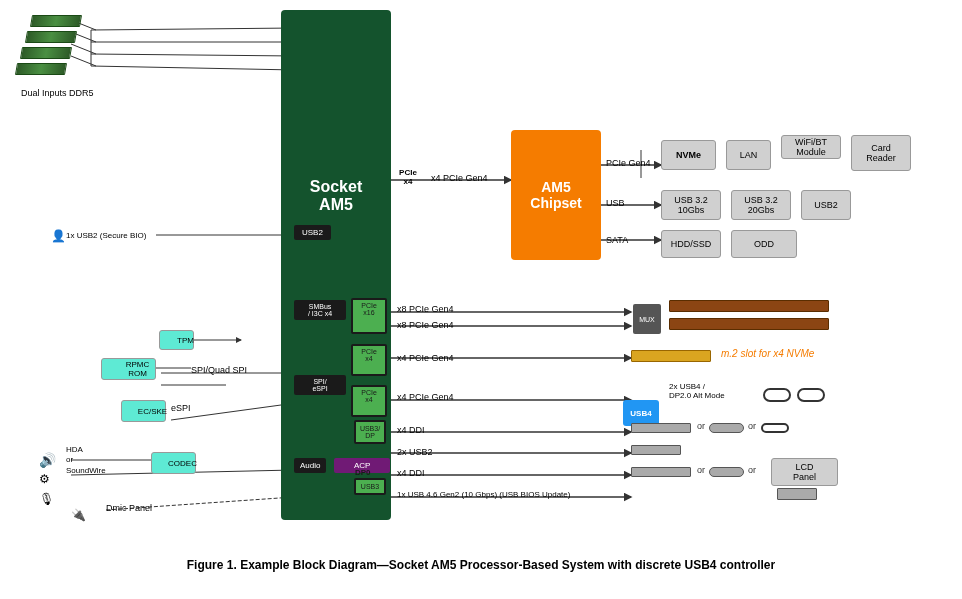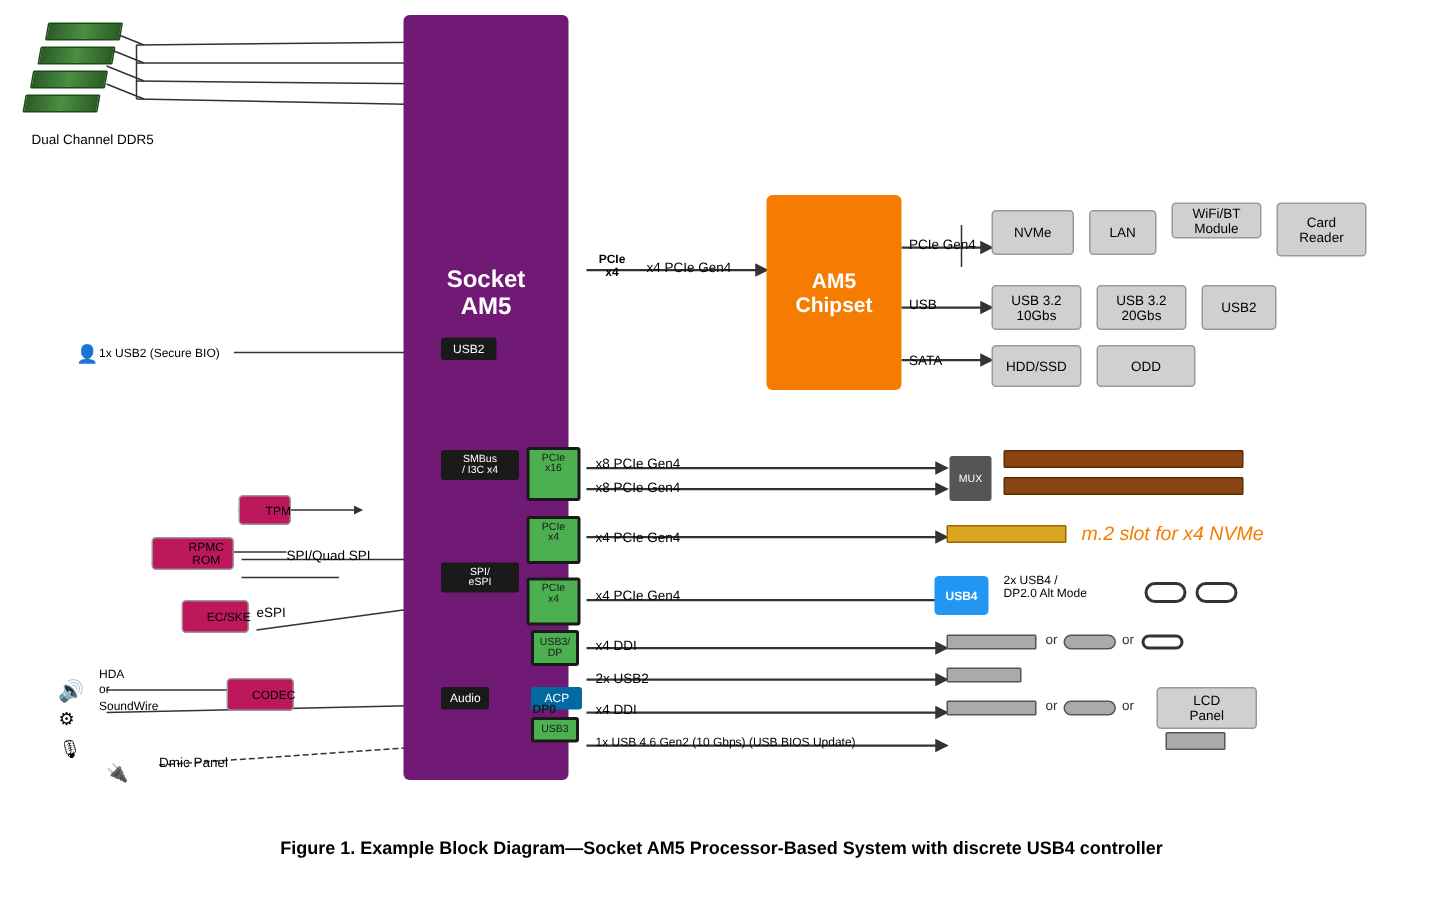--- a/index.html
+++ b/index.html
@@ -20,25 +20,25 @@
     .caption {
       text-align: center;
       font-size: 12px;
       font-weight: bold;
       margin-top: 8px;
     }
 
     
     .socket-block {
       position: absolute;
-      left: 258px;
+      left: 270px;
       top: 0px;
       width: 110px;
       height: 510px;
-      background: #701a75;
+      background: #14532d;
       border-radius: 4px;
       display: flex;
       flex-direction: column;
       align-items: center;
       padding-top: 8px;
     }
     .socket-label {
       color: #fff;
       font-size: 16px;
       font-weight: bold;
@@ -112,26 +112,25 @@
       background: #1a1a1a;
       color: #fff;
       font-size: 8px;
       padding: 3px 6px;
       border-radius: 2px;
     }
     .acp-box {
       position: absolute;
       left: 323px;
       top: 448px;
-      background: #0369a1;
+      background: #701a75;
       color: #fff;
       font-size: 8px;
-      padding: 3px 9px;
-      border-radius: 2px;
-      margin-left: 20px;
+      padding: 3px 20px;
+      border-radius: 2px;
     }
 
     
     .pcie-left-box {
       position: absolute;
       background: #4CAF50;
       border: 2px solid #1a1a1a;
       color: #1a1a1a;
       font-size: 7px;
       padding: 2px 3px;
@@ -215,21 +214,21 @@
       background: linear-gradient(to right, #2d5a27, #4a8f42, #2d5a27);
       border: 1px solid #1a4a15;
       border-radius: 1px;
       margin-bottom: 4px;
       position: relative;
     }
 
     
     .left-component {
       position: absolute;
-      background: #be185d;
+      background: #5eead4;
       border: 1px solid #999;
       font-size: 8px;
       text-align: center;
       border-radius: 3px;
       display: flex;
       align-items: center;
       justify-content: center;
       padding-left: 18px;
     }
 
@@ -258,31 +257,32 @@
     .usb4-box {
       position: absolute;
       background: #2196F3;
       color: #fff;
       font-size: 8px;
       font-weight: bold;
       border-radius: 3px;
       display: flex;
       align-items: center;
       justify-content: center;
+      margin-top: 16px;
     }
 
     .or-text {
       position: absolute;
       font-size: 9px;
       color: #333;
     }
 
     .m2-label {
       position: absolute;
-      font-size: 13px;
+      font-size: 10px;
       color: #F57C00;
       font-style: italic;
     }
 
     .mux-box {
       position: absolute;
       background: #555;
       color: #fff;
       font-size: 7px;
       text-align: center;
@@ -364,21 +364,21 @@
       </marker>
     </defs>
   </svg>
 
   <div style="position:absolute; left:10px; top:5px;">
     <div class="ram-stick" style="transform:skew(-10deg); margin-left:10px;"></div>
     <div class="ram-stick" style="transform:skew(-10deg); margin-left:5px;"></div>
     <div class="ram-stick" style="transform:skew(-10deg); margin-left:0px;"></div>
     <div class="ram-stick" style="transform:skew(-10deg); margin-left:-5px;"></div>
   </div>
-  <div class="text-label" style="left:10px; top:78px;">Dual Channel DDR5</div>
+  <div class="text-label" style="left:10px; top:78px;">Dual Inputs DDR5</div>
 
   <div class="dram-controllers">
     <div class="dram-box">DRAM Controller</div>
     <div class="dram-box">DRAM Controller</div>
     <div class="dram-box">DRAM Controller</div>
     <div class="dram-box">DRAM Controller</div>
   </div>
 
   <div class="socket-block">
     <div class="socket-label">Socket<br>AM5</div>
@@ -416,21 +416,21 @@
   <div class="text-label" style="left:420px; top:163px;">x4 PCIe Gen4</div>
 
   <div class="am5-chipset">AM5<br>Chipset</div>
 
   <div class="text-label" style="left:595px; top:148px;text-align:center;">PCIe Gen4</div>
 
   <div class="text-label" style="left:595px; top:188px;">USB</div>
 
   <div class="text-label" style="left:595px; top:225px;">SATA</div>
 
-  <div class="connector-box" style="left:650px; top:130px; width:55px; height:30px;">NVMe</div>
+  <div class="connector-box" style="left:650px; top:130px; width:55px; height:30px;font-weight:bold;">NVMe</div>
   <div class="connector-box" style="left:715px; top:130px; width:45px; height:30px;">LAN</div>
   <div class="connector-box" style="left:770px; top:125px; width:60px; height:24px;">WiFi/BT<br>Module</div>
   <div class="connector-box" style="left:840px; top:125px; width:60px; height:36px;">Card<br>Reader</div>
 
   <div class="connector-box" style="left:650px; top:180px; width:60px; height:30px;">USB 3.2<br>10Gbs</div>
   <div class="connector-box" style="left:720px; top:180px; width:60px; height:30px;">USB 3.2<br>20Gbs</div>
   <div class="connector-box" style="left:790px; top:180px; width:50px; height:30px;">USB2</div>
 
   <div class="connector-box" style="left:650px; top:220px; width:60px; height:28px;">HDD/SSD</div>
   <div class="connector-box" style="left:720px; top:220px; width:66px; height:28px;">ODD</div>

